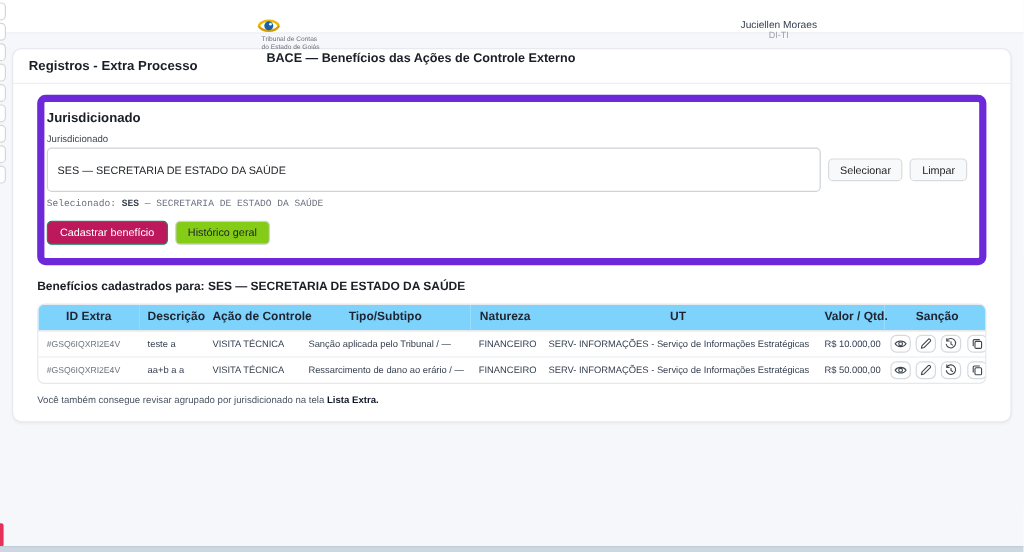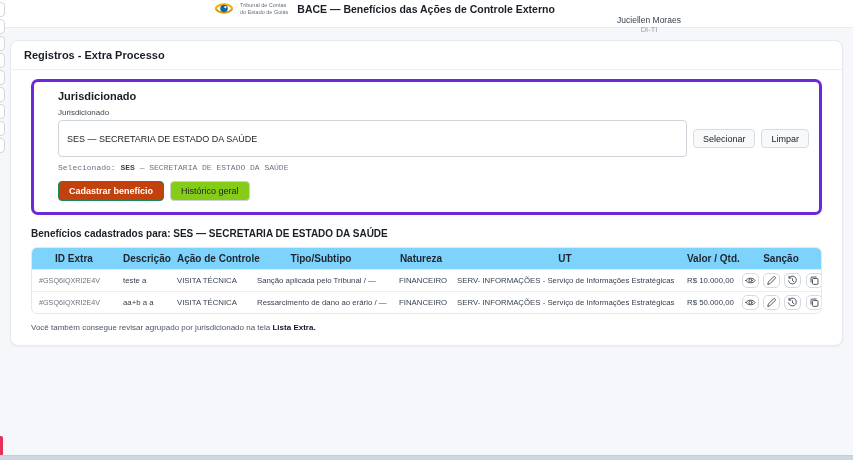--- a/index.html
+++ b/index.html
@@ -9,54 +9,54 @@
     background:#f6f7fa;
     position:relative;
     color:#212529;
   }
 
   
   .app-header {
     position:relative; height:28px; background:#ffffff;
     border-bottom:1px solid #e9ebef;
   }
-  .brand { position:absolute; left:213px; top:0; display:flex; align-items:center; }
+  .brand { position:absolute; left:213px; top:13px; display:flex; align-items:flex-start;flex-direction:column; }
   .brand-text { margin-left:5px; font-size:5.5px; line-height:1.2; color:#6a7078; }
   .app-title { margin-left:9px; font-size:10.5px; font-weight:bold; color:#1a1f27; white-space:nowrap; }
   .user-block { position:absolute; left:599px; top:15px; width:100px; text-align:center; cursor:pointer; }
   .user-name { font-size:8.5px; color:#374151; }
   .user-role { font-size:7.5px; color:#9aa1ab; }
 
   
   .main-card {
     margin:12px 10px 0 10px; background:#fff;
     border:1px solid #e7e9ee; border-radius:8px;
     box-shadow:0 1px 2px rgba(20,30,50,.05);
   }
   .card-title {
     padding:8px 13px; font-size:11px; font-weight:bold; color:#1a1f27;
     border-bottom:1px solid #eceef2;
   }
   .card-body { padding:9px 20px 13px 20px; }
 
   
-  .juris-box { border:3px solid #6d28d9; border-radius:7px; padding:8px 10px 11px 24px; margin-bottom:13px; }
+  .juris-box { border:6px solid #6d28d9; border-radius:7px; padding:8px 10px 11px 2px; margin-bottom:13px; }
   .juris-title { font-size:11px; font-weight:bold; color:#1a1f27; margin-bottom:6px; }
   .field-label { font-size:8px; color:#3f4750; margin-bottom:3px; }
   .input-row { display:flex; gap:6px; align-items:center; }
   .juris-input {
     flex:1; height:37px; border:1px solid #ced4da; border-radius:4px;
     padding:0 8px; font-size:9px; font-family:"Liberation Sans",sans-serif; color:#212529; background:#fff;
   }
   .btn { font-family:"Liberation Sans",sans-serif; font-size:9px; border-radius:4px; cursor:pointer; white-space:nowrap; }
   .btn-light { background:#f8f9fa; border:1px solid #d8dbe0; color:#212529; padding:3px 9px; height:19px; }
   .selected-line { font-size:8px; color:#6b7280; margin-top:6px;font-family:Liberation Mono, monospace; }
   .selected-line b { color:#3b4250; }
   .btn-row { margin-top:9px; display:flex; gap:6px; }
-  .btn-green { background:#c2410c; border:1px solid #12895f; color:#fff; padding:4px 10px;font-weight:bold; }
+  .btn-green { background:#be185d; border:1px solid #12895f; color:#fff; padding:4px 10px; }
   .btn-white { background:#84cc16; border:1px solid #ced2d8; color:#212529; padding:4px 10px; }
 
   
   .benefits-title { font-size:10px; font-weight:bold; color:#1a1f27; margin:2px 0 8px 0; }
   .table-wrap { border:1px solid #e6e8ec; border-radius:6px; overflow:hidden; }
   table { width:100%; border-collapse:collapse; table-layout:fixed; }
   th {
     background:#7dd3fc; font-size:10px; font-weight:bold; color:#1f2430;
     text-align:center; padding:5px 7px; border-bottom:1px solid #e6e8ec; white-space:nowrap;
   }

